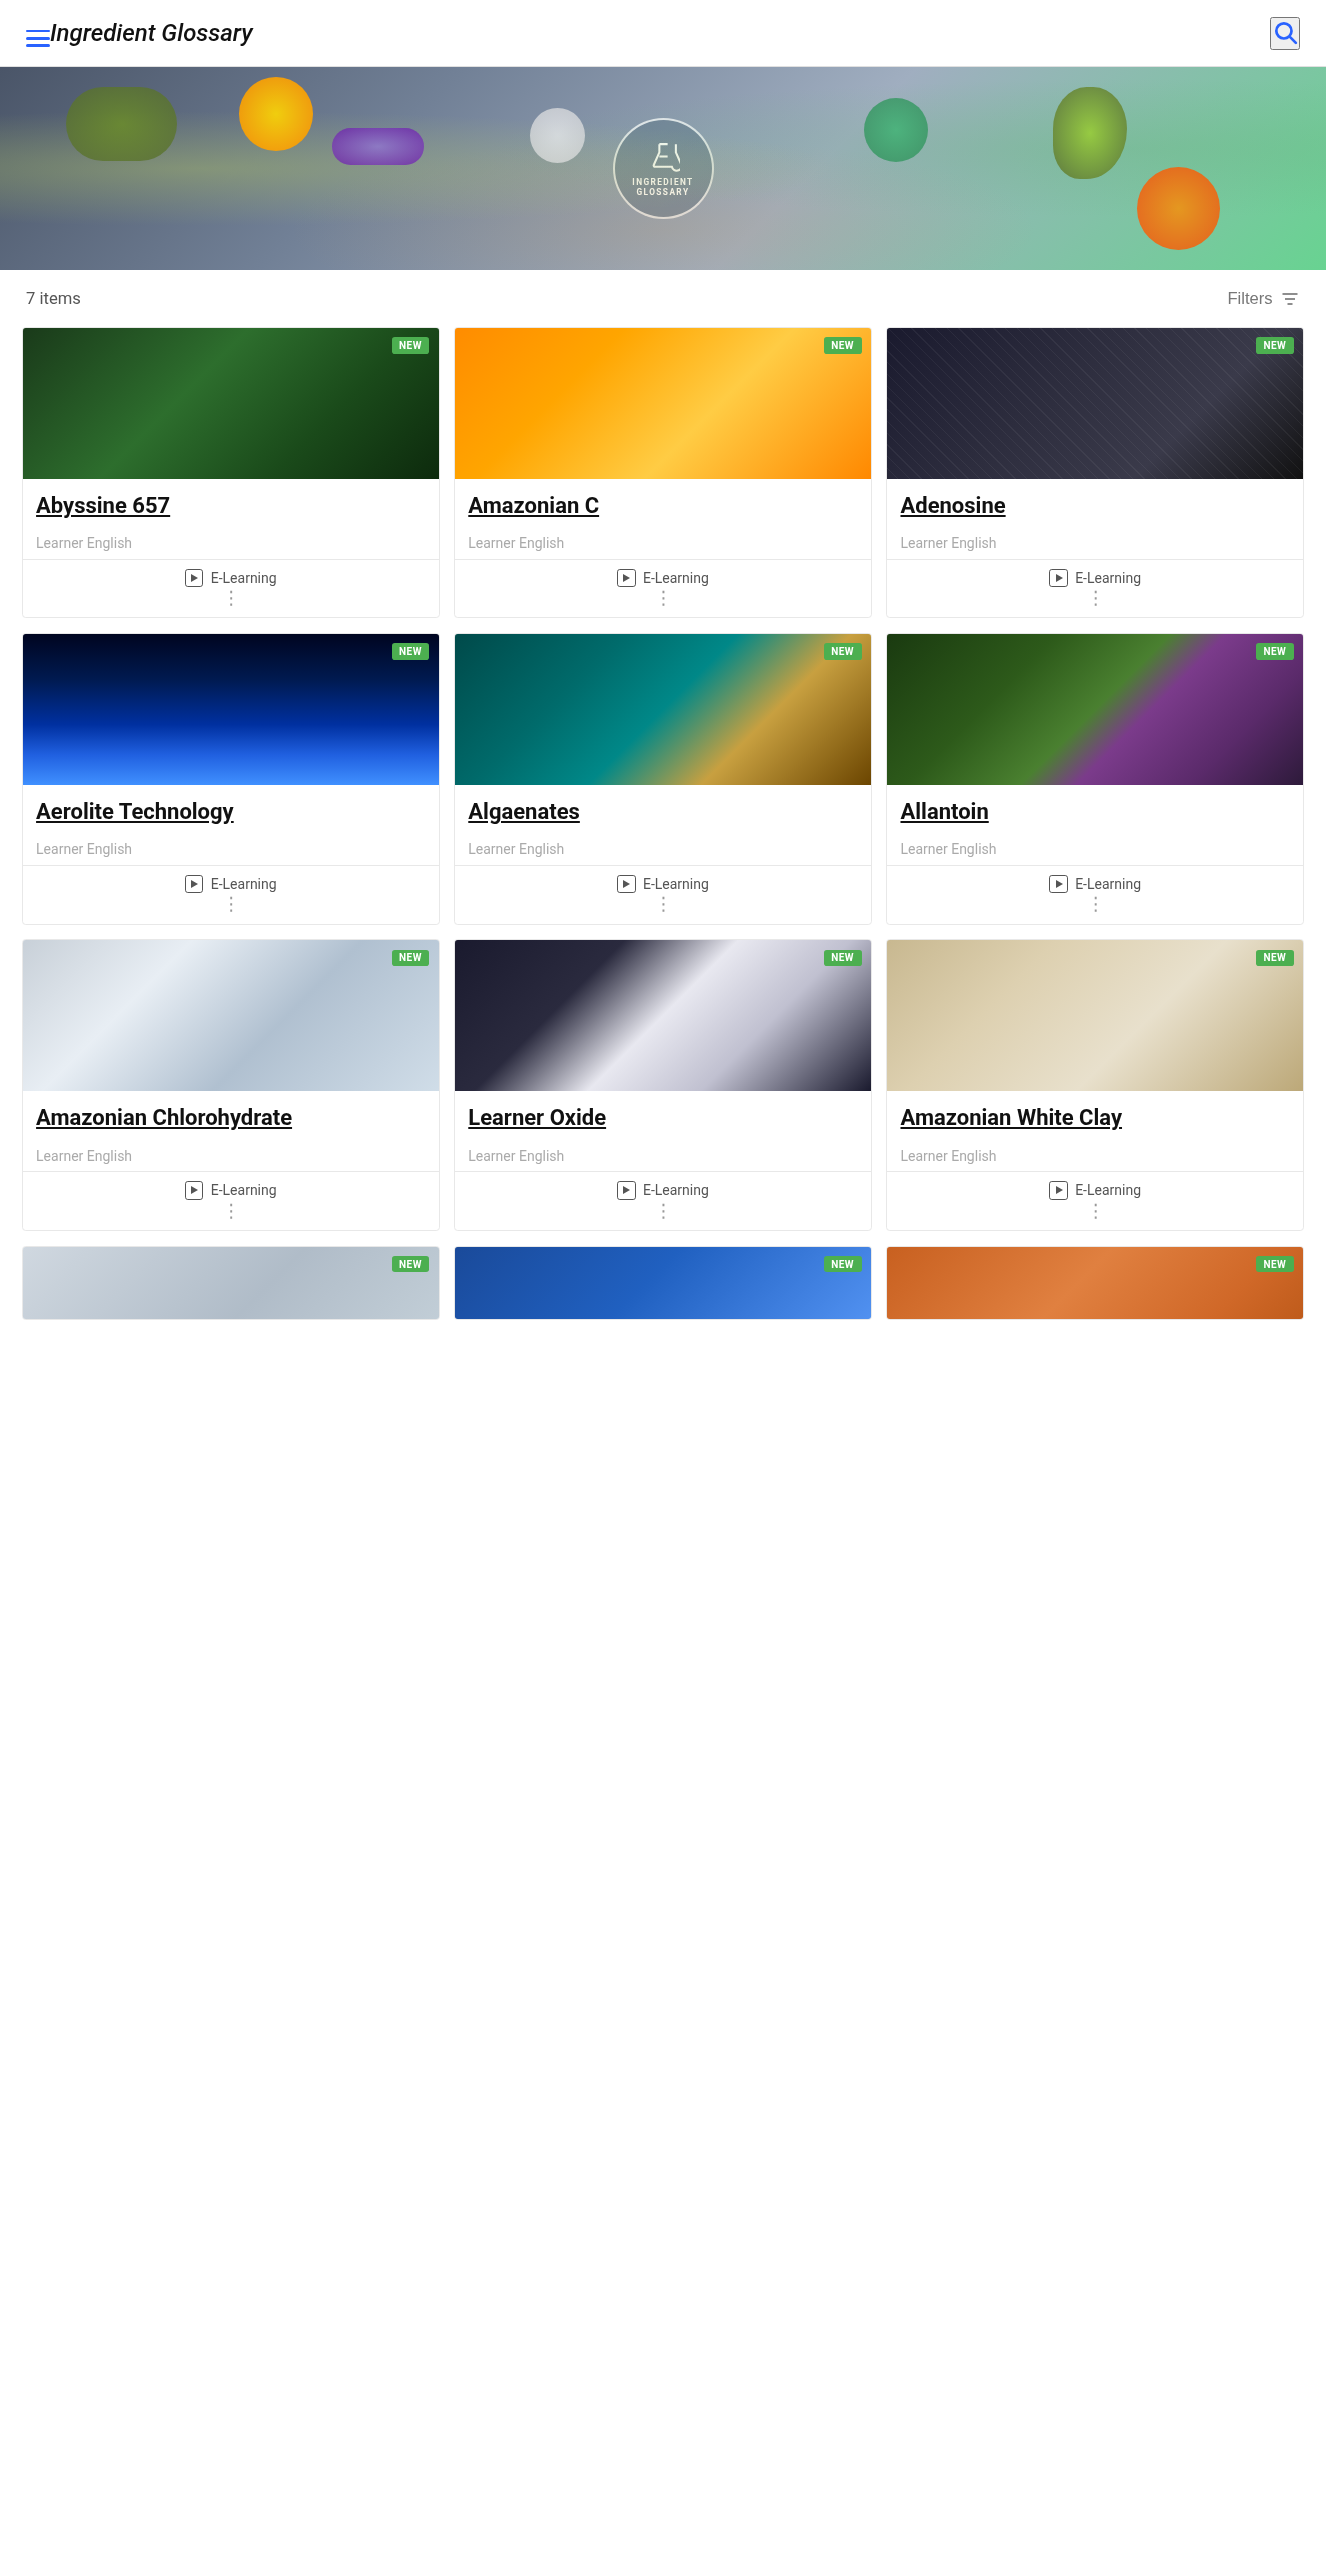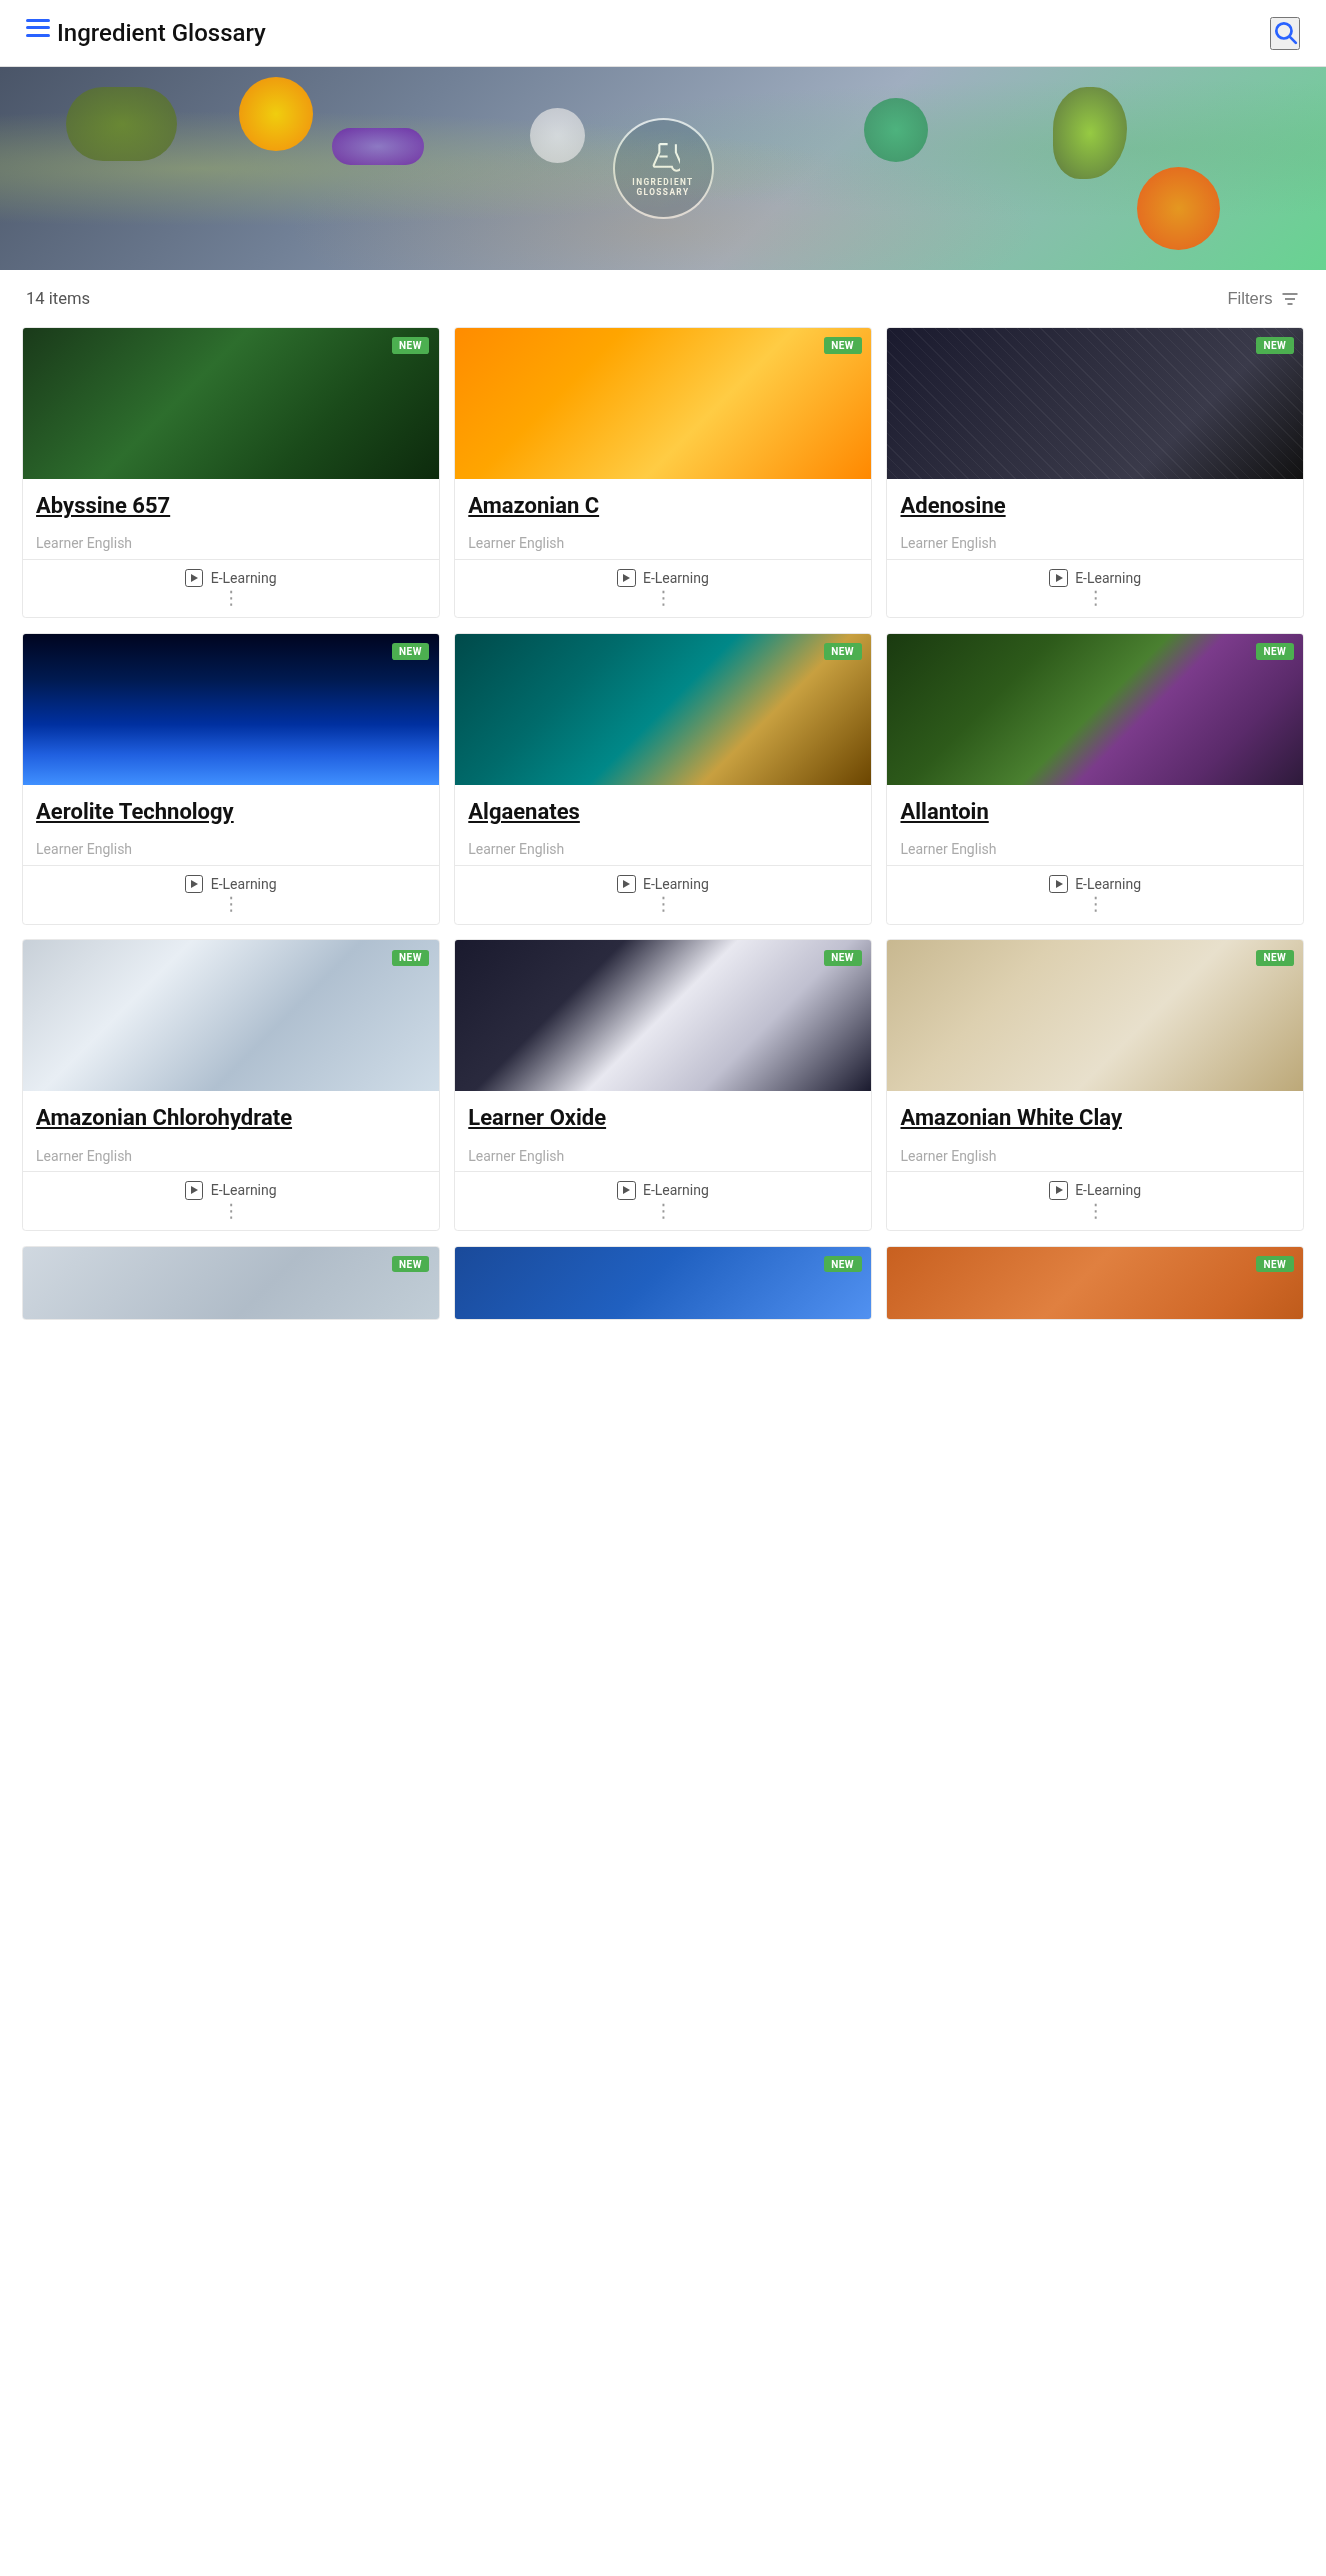--- a/index.html
+++ b/index.html
@@ -15,22 +15,23 @@
     .header {
       display: flex;
       align-items: center;
       justify-content: space-between;
       padding: 16.6px 26px;
       border-bottom: 0.9px solid #e0e0e0;
       background: #fff;
     }
     .header-left {
       display: flex;
-      align-items: flex-start;
-      gap: 7px;
+      align-items: flex-end;
+      gap: 0;
+      font-style: italic;
     }
     .hamburger-icon {
       display: flex;
       flex-direction: column;
       gap: 4.6px;
       cursor: pointer;
     }
     .hamburger-icon span {
       display: block;
       width: 24px;
@@ -380,21 +381,21 @@
       <path d="M9 12h6"></path>
     </svg>
     <div style="font-size:8.3px; letter-spacing:1.4px; font-weight:bold;">
       <span>INGREDIENT</span><br>
       <span>GLOSSARY</span>
     </div>
   </div>
 </div>
 
 <div class="toolbar">
-  <span class="items-count">14 items</span>
+  <span class="items-count">7 items</span>
   <button class="filters-btn">
     <span>Filters</span>
     <svg width="20" height="20" viewBox="0 0 24 24" fill="none" stroke="#777" stroke-width="2">
       <line x1="3" y1="6" x2="21" y2="6"></line>
       <line x1="6" y1="12" x2="18" y2="12"></line>
       <line x1="9" y1="18" x2="15" y2="18"></line>
     </svg>
   </button>
 </div>
 

